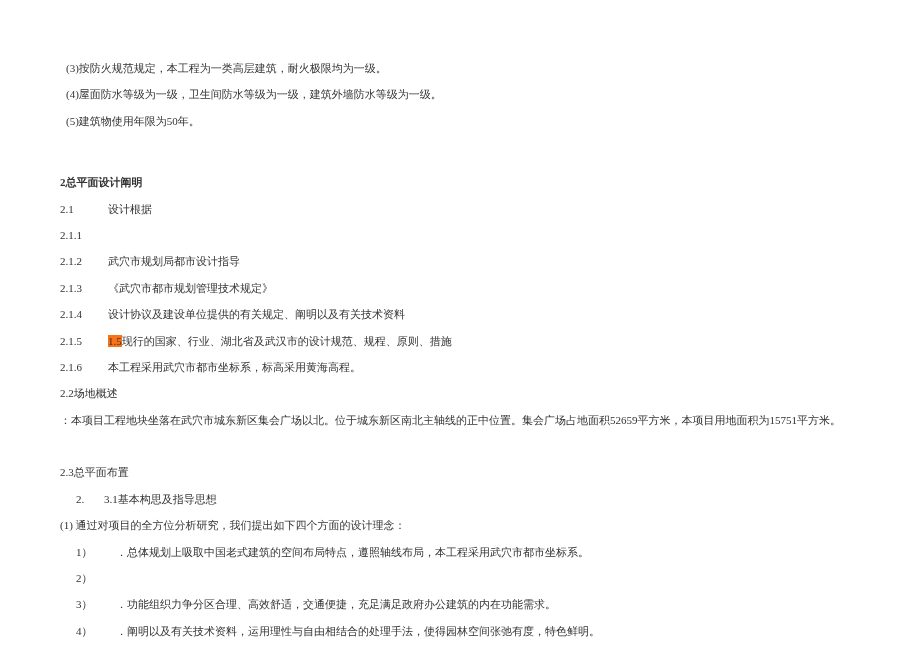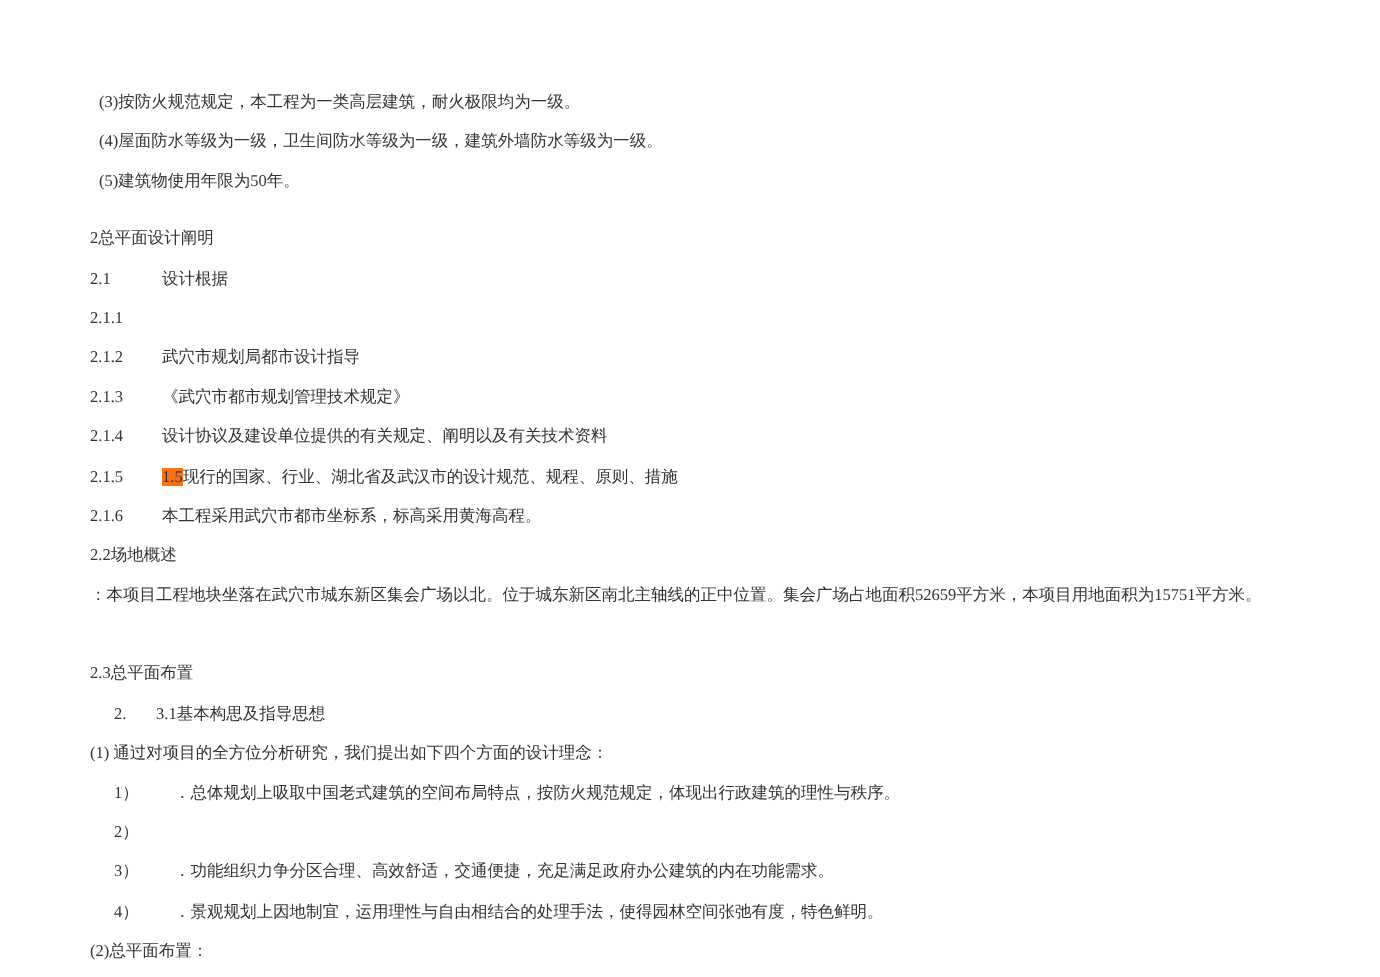--- a/index.html
+++ b/index.html
@@ -10,22 +10,22 @@
       margin: 0;
       padding: 55px 60px 30px 60px;
       background: #fff;
       width: 920px;
       box-sizing: border-box;
     }
     .para {
       margin: 0;
     }
     .section-title {
-      font-weight: normal;
-      margin-top: 12px;
+      font-weight: bold;
+      margin-top: 35px;
     }
     .hl {
       background-color: #f97316;
     }
     .indent-1 {
       padding-left: 16px;
     }
     .top-block .para {
       text-indent: 6px;
       font-family: Liberation Serif, serif;
@@ -87,27 +87,27 @@
 
 <div>
   <p class="para">2.3总平面布置</p>
   <div class="num-item indent-1">
     <span class="num" style="min-width:28px">2.</span>
     <span>3.1基本构思及指导思想</span>
   </div>
   <p class="para">(1) 通过对项目的全方位分析研究，我们提出如下四个方面的设计理念：</p>
   <div class="num-item indent-1">
     <span class="num" style="min-width:40px">1）</span>
-    <span>．总体规划上吸取中国老式建筑的空间布局特点，按防火规范规定，体现出行政建筑的理性与秩序。</span>
+    <span>．总体规划上吸取中国老式建筑的空间布局特点，遵照轴线布局，本工程采用武穴市都市坐标系。</span>
   </div>
   <div class="num-item indent-1">
     <span class="num" style="min-width:40px">2）</span>
   </div>
   <div class="num-item indent-1">
     <span class="num" style="min-width:40px">3）</span>
     <span>．功能组织力争分区合理、高效舒适，交通便捷，充足满足政府办公建筑的内在功能需求。</span>
   </div>
   <div class="num-item indent-1">
     <span class="num" style="min-width:40px">4）</span>
-    <span>．景观规划上因地制宜，运用理性与自由相结合的处理手法，使得园林空间张弛有度，特色鲜明。</span>
+    <span>．阐明以及有关技术资料，运用理性与自由相结合的处理手法，使得园林空间张弛有度，特色鲜明。</span>
   </div>
   <p class="para">(2)总平面布置：</p>
 </div>
 
 </body></html>

